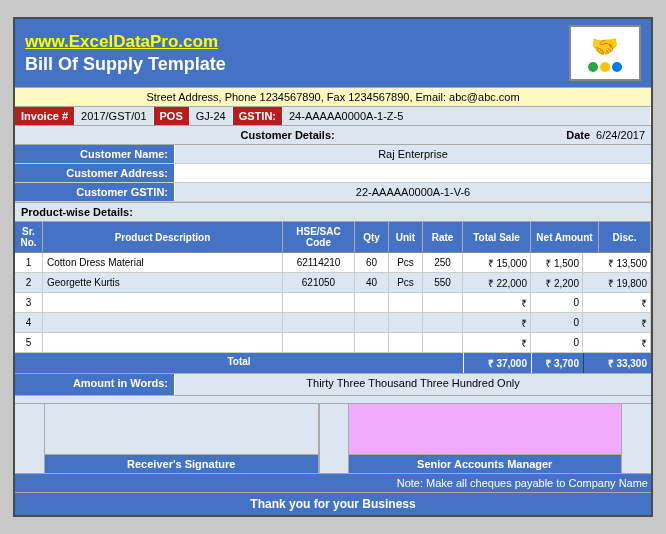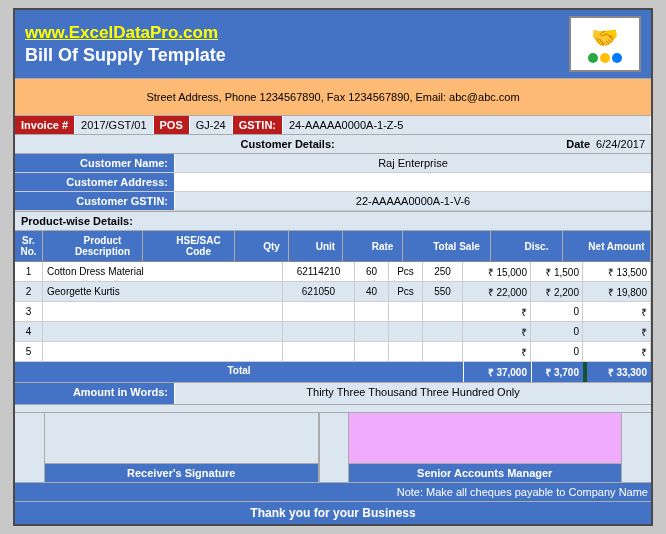--- a/index.html
+++ b/index.html
@@ -56,23 +56,23 @@
     }
     .logo-circles {
       display: flex;
       gap: 2px;
       margin-top: 2px;
     }
     .circle-g { width:10px;height:10px;border-radius:50%;background:#28a745; }
     .circle-y { width:10px;height:10px;border-radius:50%;background:#ffc107; }
     .circle-b { width:10px;height:10px;border-radius:50%;background:#007bff; }
     .address-bar {
-      background: #fdba74;
-      text-align: center;
-      padding: 12px;
+      background: #fef9c3;
+      text-align: center;
+      padding: 3px;
       font-size: 11px;
       border-top: 1px solid #aaa;
       border-bottom: 1px solid #aaa;
     }
     .invoice-info-row {
       display: flex;
       background: #b91c1c;
       color: #fff;
       font-weight: bold;
       font-size: 11px;
@@ -142,21 +142,20 @@
       border-bottom: 1px solid #aaa;
     }
     .table-header-row {
       display: flex;
       background: #4472c4;
       color: #fff;
       font-weight: bold;
       font-size: 10px;
       text-align: center;
       border-bottom: 1px solid #888;
-      gap: 20px;
     }
     .th {
       padding: 4px 2px;
       border-right: 1px solid #aaa;
       display: flex;
       align-items: center;
       justify-content: center;
       text-align: center;
     }
     .col-sr   { width: 28px; }
@@ -208,21 +207,21 @@
       text-align: right;
     }
     .total-val-disc {
       padding: 3px 4px;
       border-left: 1px solid #fff;
       width: 52px;
       text-align: right;
     }
     .total-val-net {
       padding: 3px 4px;
-      border-left: 4px solid #14532d;
+      border-left: 1px solid #14532d;
       width: 68px;
       text-align: right;
     }
 
     .amount-words-row {
       display: flex;
       border-bottom: 1px solid #aaa;
       background: #dce6f1;
       font-size: 11px;
       min-height: 22px;
@@ -356,22 +355,22 @@
   <div class="product-header">Product-wise Details:</div>
 
   <div class="table-header-row">
     <div class="th col-sr">Sr. No.</div>
     <div class="th col-desc">Product Description</div>
     <div class="th col-hse">HSE/SAC Code</div>
     <div class="th col-qty">Qty</div>
     <div class="th col-unit">Unit</div>
     <div class="th col-rate">Rate</div>
     <div class="th col-ts">Total Sale</div>
+    <div class="th col-net">Net Amount</div>
     <div class="th col-disc">Disc.</div>
-    <div class="th col-net">Net Amount</div>
   </div>
 
   <div id="table-body">
       <div class="table-data-row">
       <div class="td col-sr td-center">1</div>
       <div class="td col-desc td-left" style="padding-left:4px;">Cotton Dress Material</div>
       <div class="td col-hse td-center">62114210</div>
       <div class="td col-qty td-center">60</div>
       <div class="td col-unit td-center">Pcs</div>
       <div class="td col-rate td-center">250</div>

